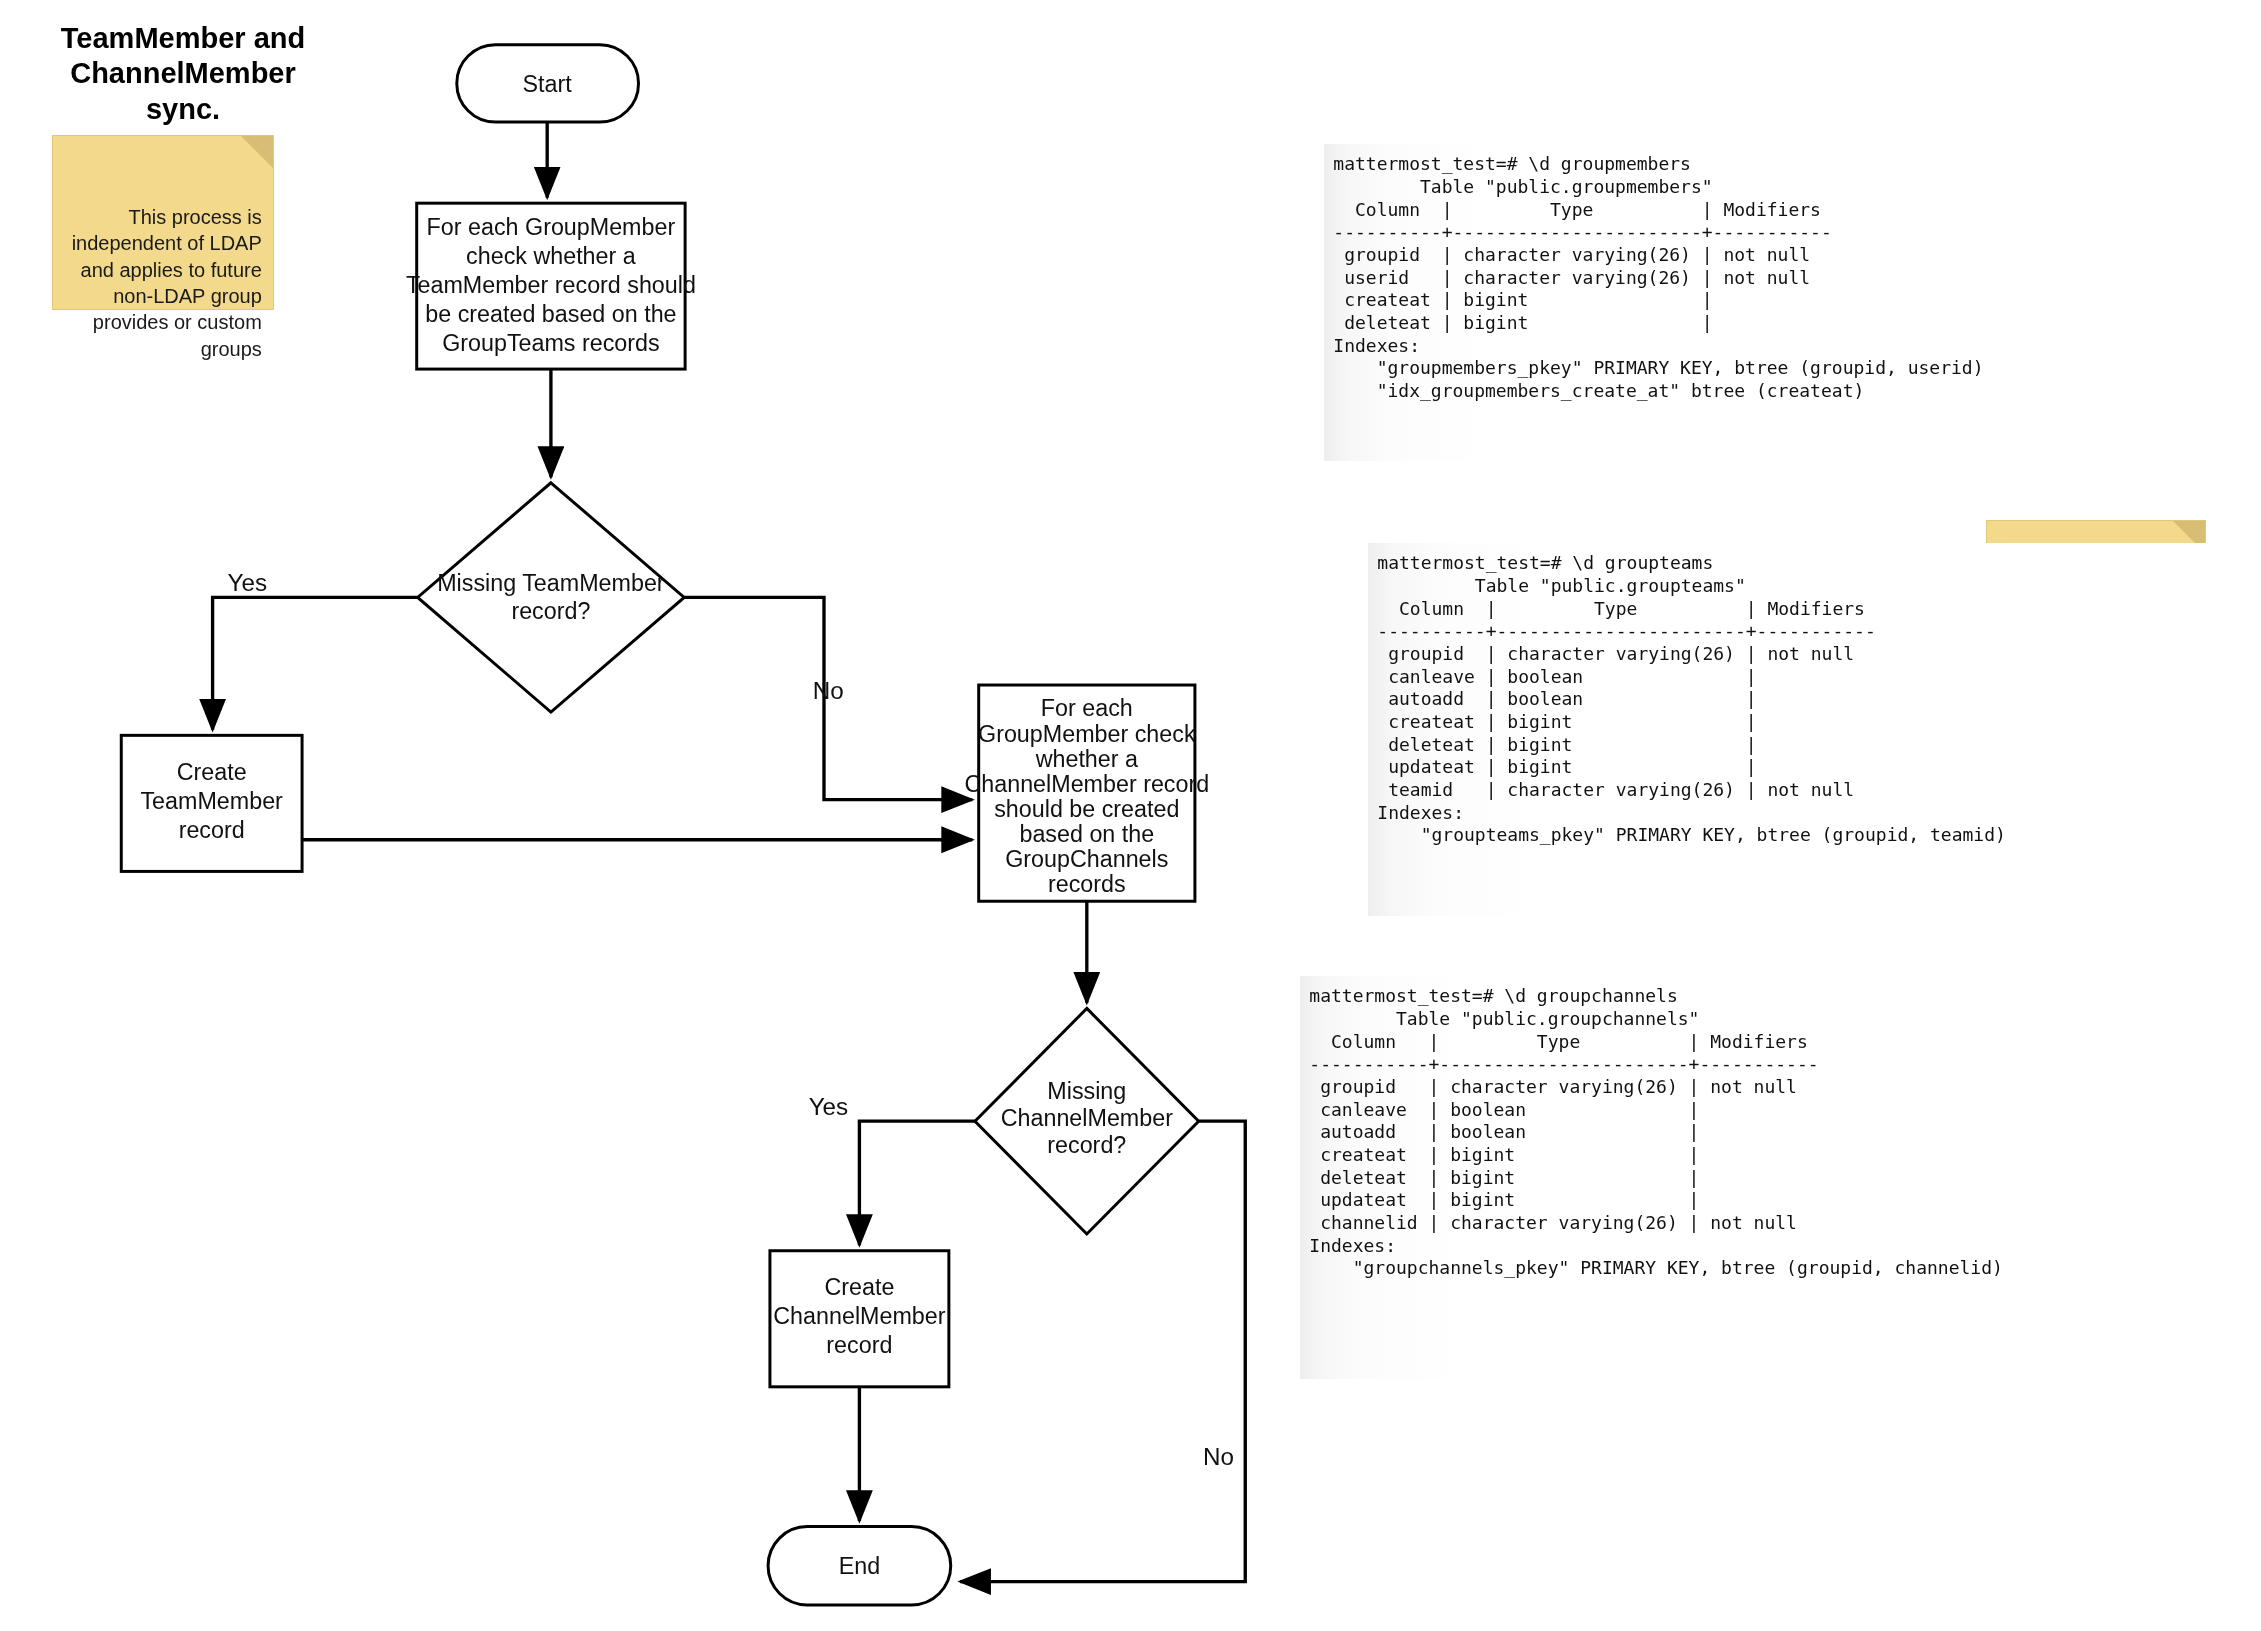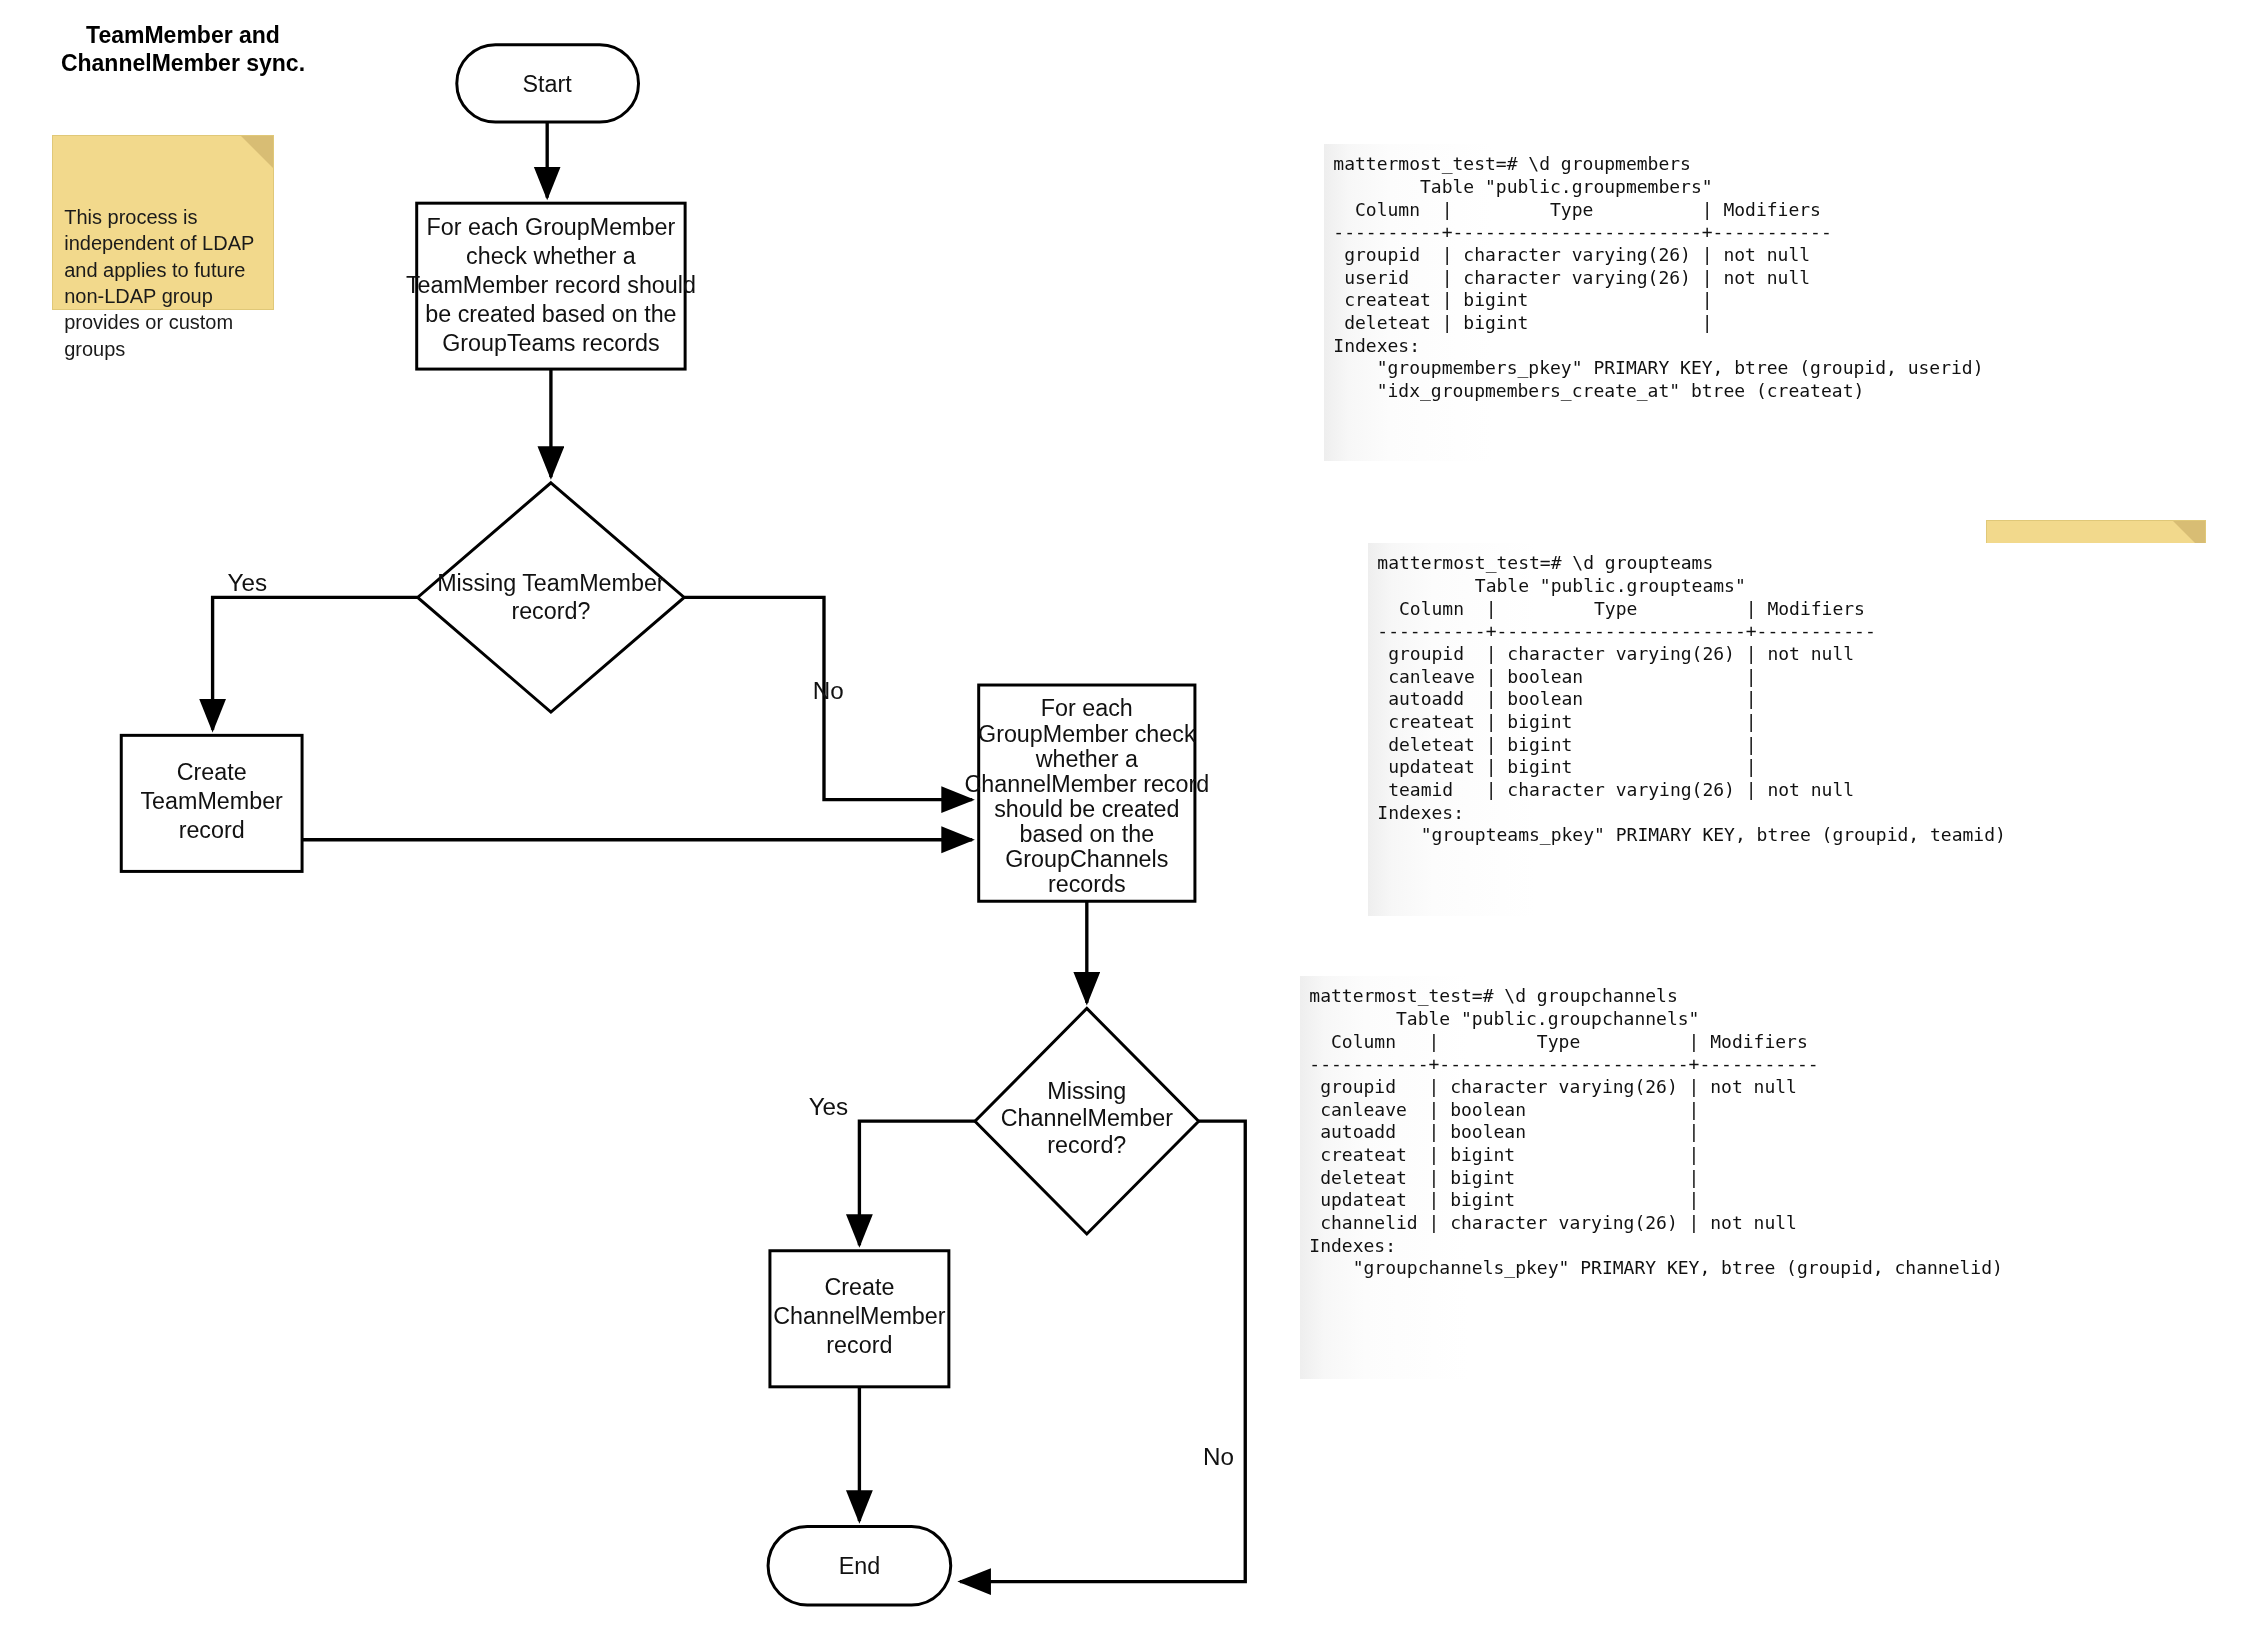--- a/index.html
+++ b/index.html
@@ -49,35 +49,35 @@
 
   
   #diagram-title {
     position: absolute;
     left: 43px;
     top: 20.5px;
     width: 280px;
     text-align: center;
     font-family: "Liberation Sans", sans-serif;
     font-weight: bold;
-    font-size: 23px;
+    font-size: 29px;
     line-height: 1.24;
     color: #000000;
     white-space: pre-line;
   }
 
   
   .sticky {
     position: absolute;
     background: #f2d98c;
     color: #1a1a1a;
     font-family: "Liberation Sans", sans-serif;
     font-size: 20px;
     line-height: 1.32;
-    text-align: left;
+    text-align: right;
     box-sizing: border-box;
     padding: 15px 11.2px 11.2px 11.2px;
     border: 0.9px solid #e0c878;
     white-space: pre-line;
   }
   .sticky .fold {
     position: absolute;
     top: 0;
     right: 0;
     width: 32px;

